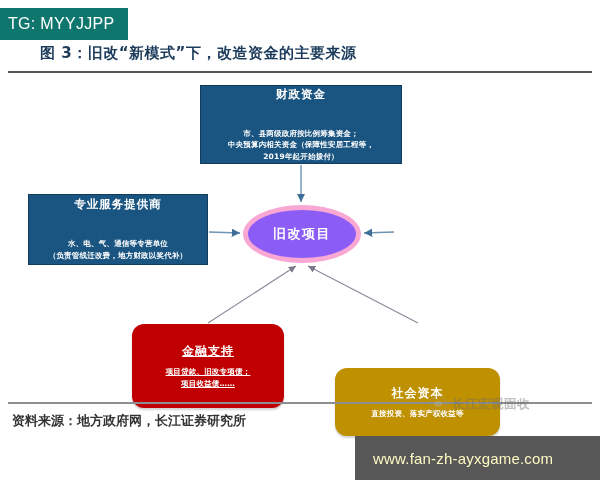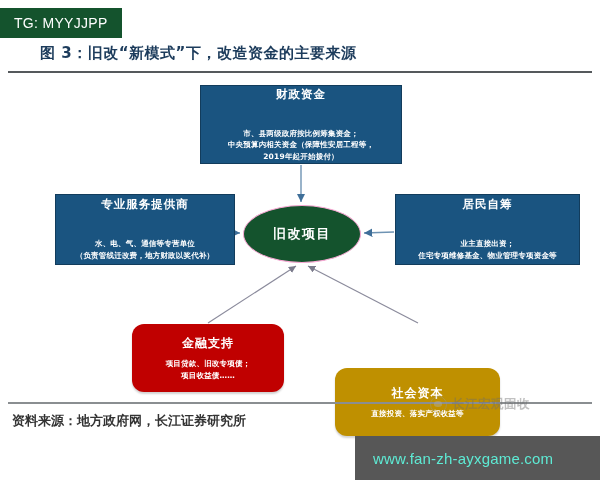--- a/index.html
+++ b/index.html
@@ -14,25 +14,25 @@
     overflow: hidden;
     font-family: "Liberation Sans", "DejaVu Sans", sans-serif;
     color: #1a1a1a;
   }
 
   
   #tg-badge {
     position: absolute;
     left: 0;
     top: 8px;
-    background: #14532d;
+    background: #0f766e;
     color: #ffffff;
-    font-size: 14px;
+    font-size: 16px;
     line-height: 1;
-    padding: 8px 14px 8px 14px;
+    padding: 8px 14px 8px 8px;
     letter-spacing: 0.3px;
     white-space: nowrap;
   }
 
   
   #chart-title {
     position: absolute;
     left: 12px;
     top: 44px;
     font-family: "DejaVu Sans", "Liberation Sans", sans-serif;
@@ -119,37 +119,37 @@
   .node-gold {
     background: #bf9000;
     border-radius: 12px;
     box-shadow: 0 2px 2px rgba(0,0,0,0.18);
     margin-top: 44px;
   }
   .node-gold .node-title { font-size: 12px; }
 
   
   #node-center {
-    background: #14532d;
+    background: #8b5cf6;
     border-radius: 50%;
-    border: 1px solid #f9a8d4;
+    border: 5px solid #f9a8d4;
     align-items: center;
   }
   #node-center .node-title {
     font-size: 13px;
     margin-bottom: 0;
     letter-spacing: 1.5px;
   }
 
   
   #node-fiscal   { left: 200px; top: 10px;  width: 202px; height: 79px; }
-  #node-service  { left: 28px;  top: 119px; width: 180px; height: 71px; margin-left: 27px; }
+  #node-service  { left: 28px;  top: 119px; width: 180px; height: 71px; }
   #node-resident { left: 395px; top: 119px; width: 185px; height: 71px; }
   #node-center   { left: 243px; top: 130px; width: 118px; height: 58px; }
-  #node-finance  { left: 132px; top: 249px; width: 152px; height: 68px; }
+  #node-finance  { left: 132px; top: 249px; width: 152px; height: 84px; text-decoration: underline; }
   #node-social   { left: 335px; top: 249px; width: 165px; height: 68px; }
 
   
   #source-note {
     position: absolute;
     left: 12px;
     top: 412px;
     font-family: "DejaVu Sans", "Liberation Sans", sans-serif;
     font-size: 13px;
     font-weight: bold;
@@ -194,21 +194,21 @@
   }
 
   
   #url-banner {
     position: absolute;
     left: 355px;
     top: 436px;
     width: 245px;
     height: 44px;
     background: #575757;
-    color: #5eead4;
+    color: #fef9c3;
     display: flex;
     align-items: center;
     font-size: 15px;
     letter-spacing: 0.2px;
     padding-left: 18px;
     box-sizing: border-box;
   }
 </style>
 </head>
 <body>
@@ -251,27 +251,20 @@
   </div>
 
   <div class="node node-blue" id="node-service">
     <div class="node-title">专业服务提供商</div>
     <div class="node-body">
       <div>水、电、气、通信等专营单位</div>
       <div>（负责管线迁改费，地方财政以奖代补）</div>
     </div>
   </div>
 
-  <div class="node node-blue" id="node-resident">
-    <div class="node-title">居民自筹</div>
-    <div class="node-body">
-      <div>业主直接出资；</div>
-      <div>住宅专项维修基金、物业管理专项资金等</div>
-    </div>
-  </div>
 
   <div class="node" id="node-center">
     <div class="node-title">旧改项目</div>
   </div>
 
   <div class="node node-red" id="node-finance">
     <div class="node-title">金融支持</div>
     <div class="node-body">
       <div>项目贷款、旧改专项债；</div>
       <div>项目收益债……</div>

